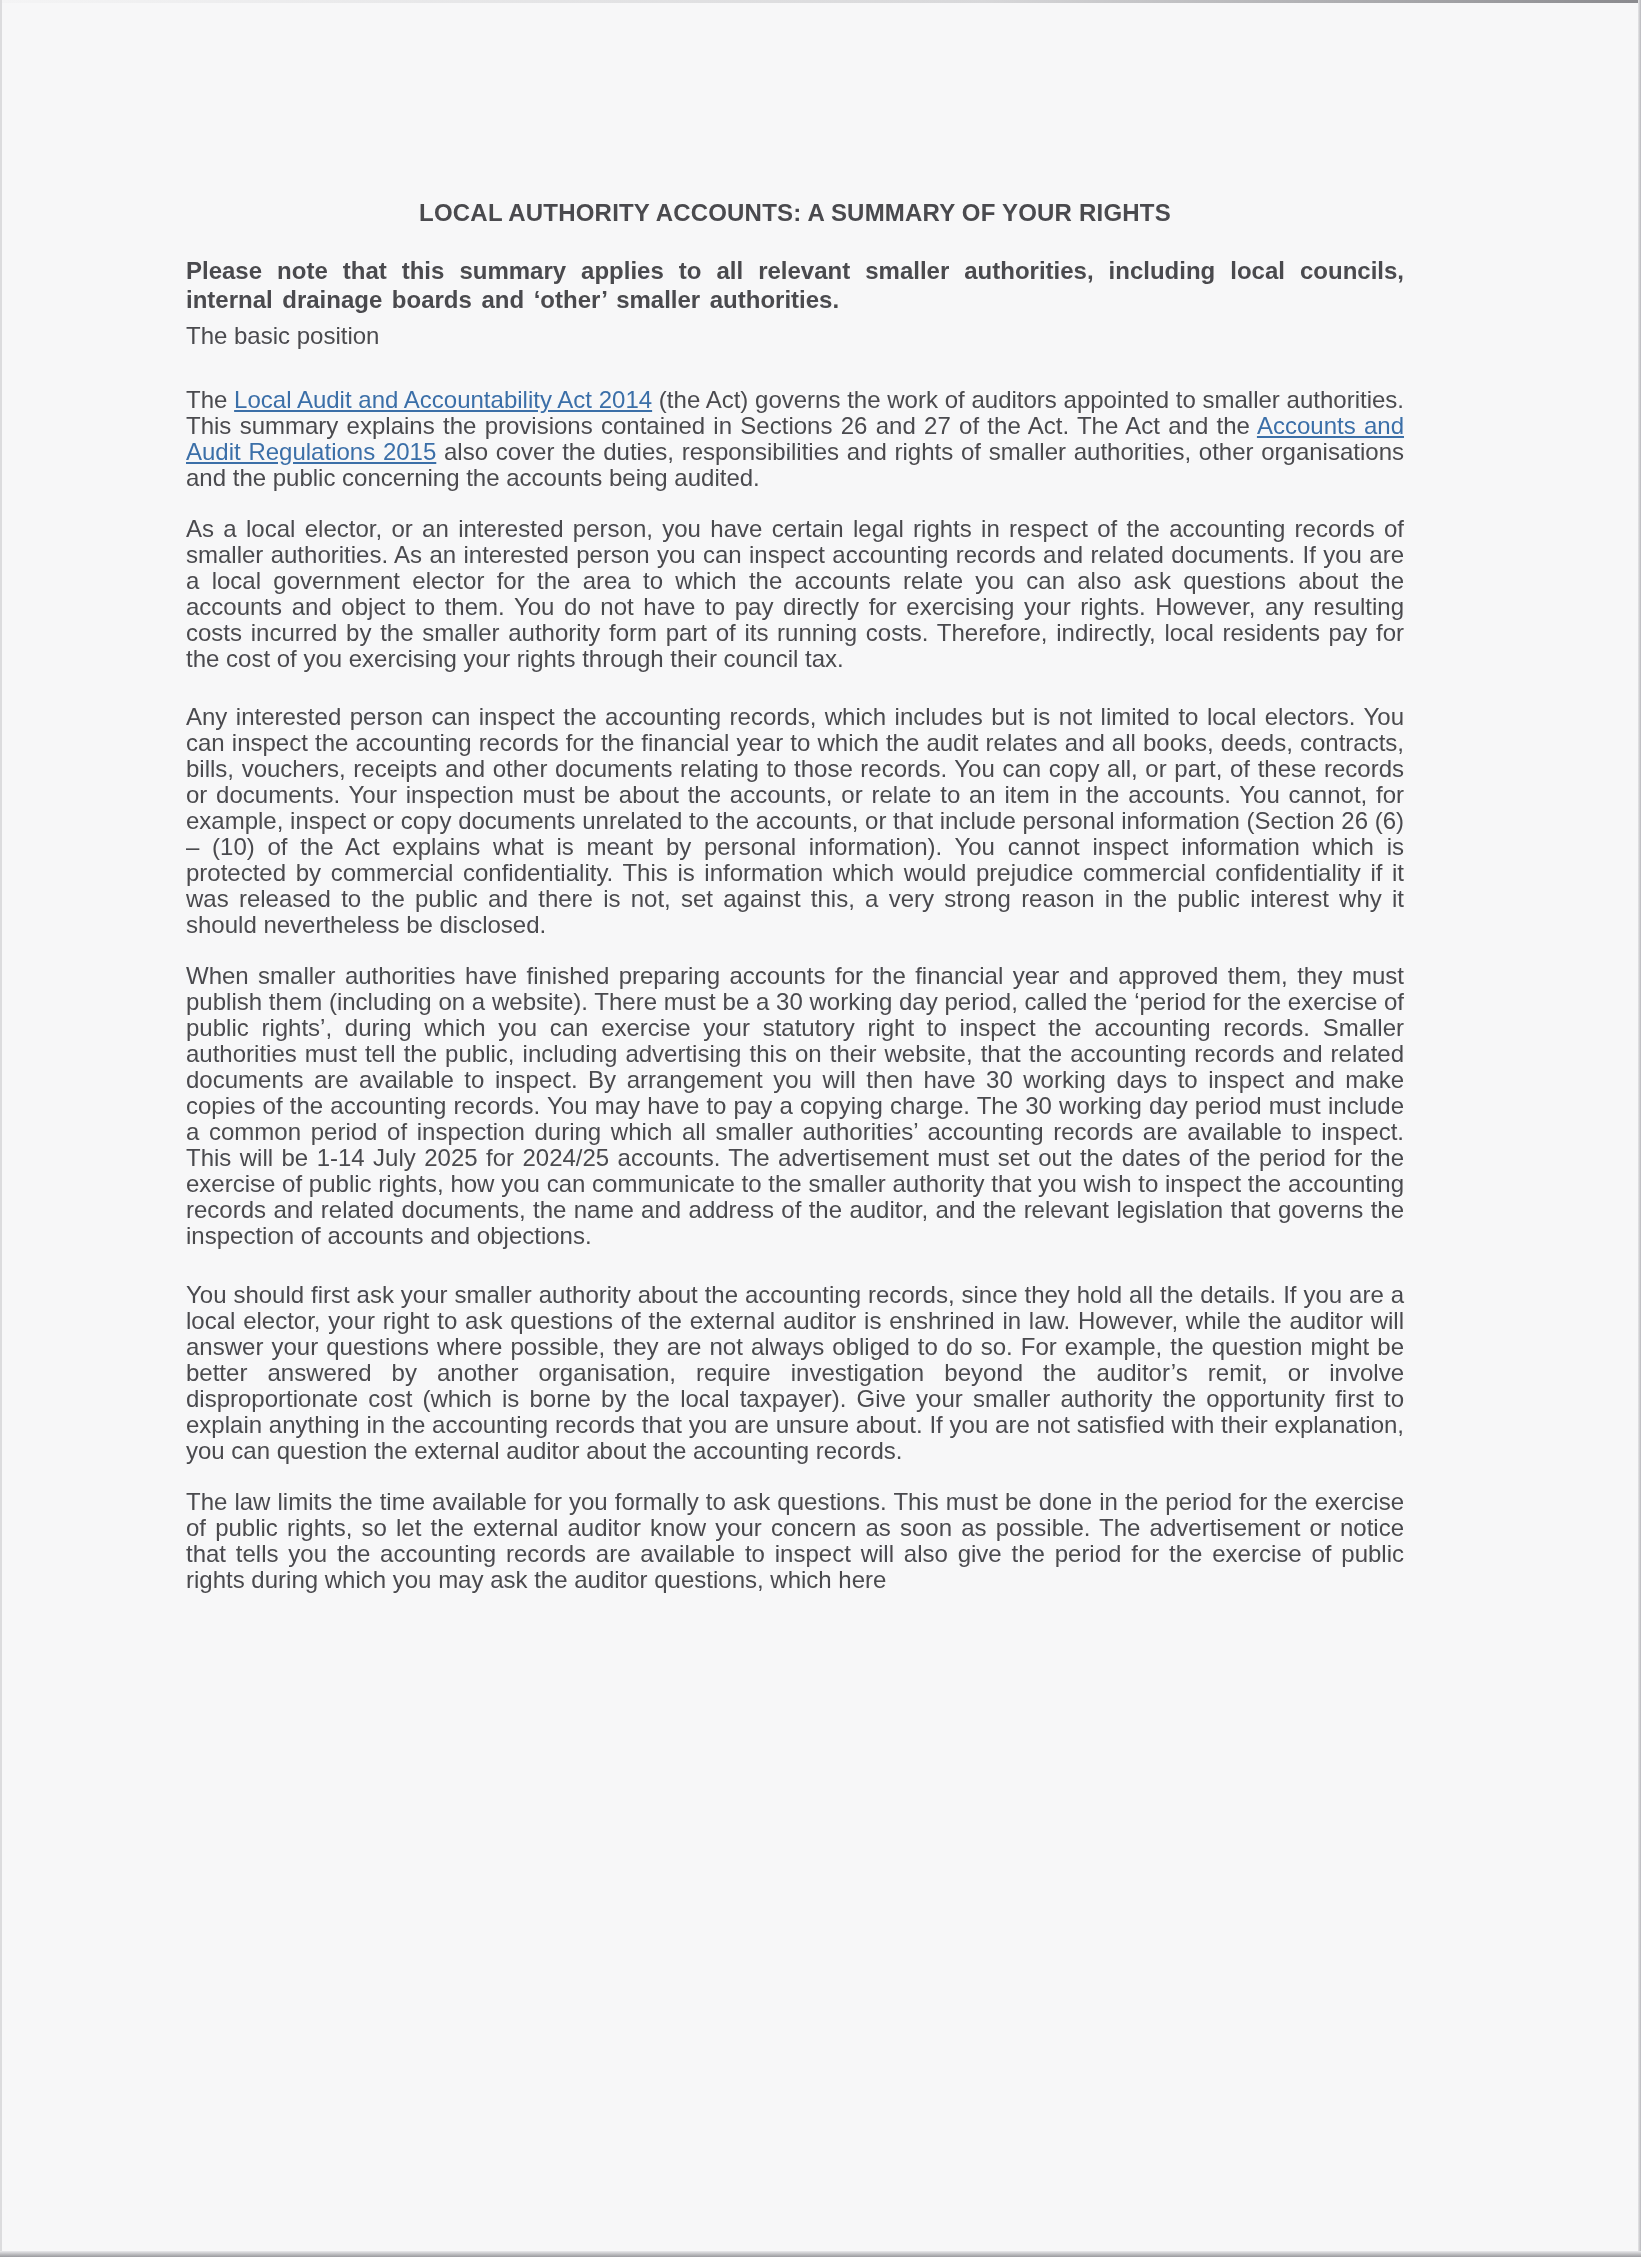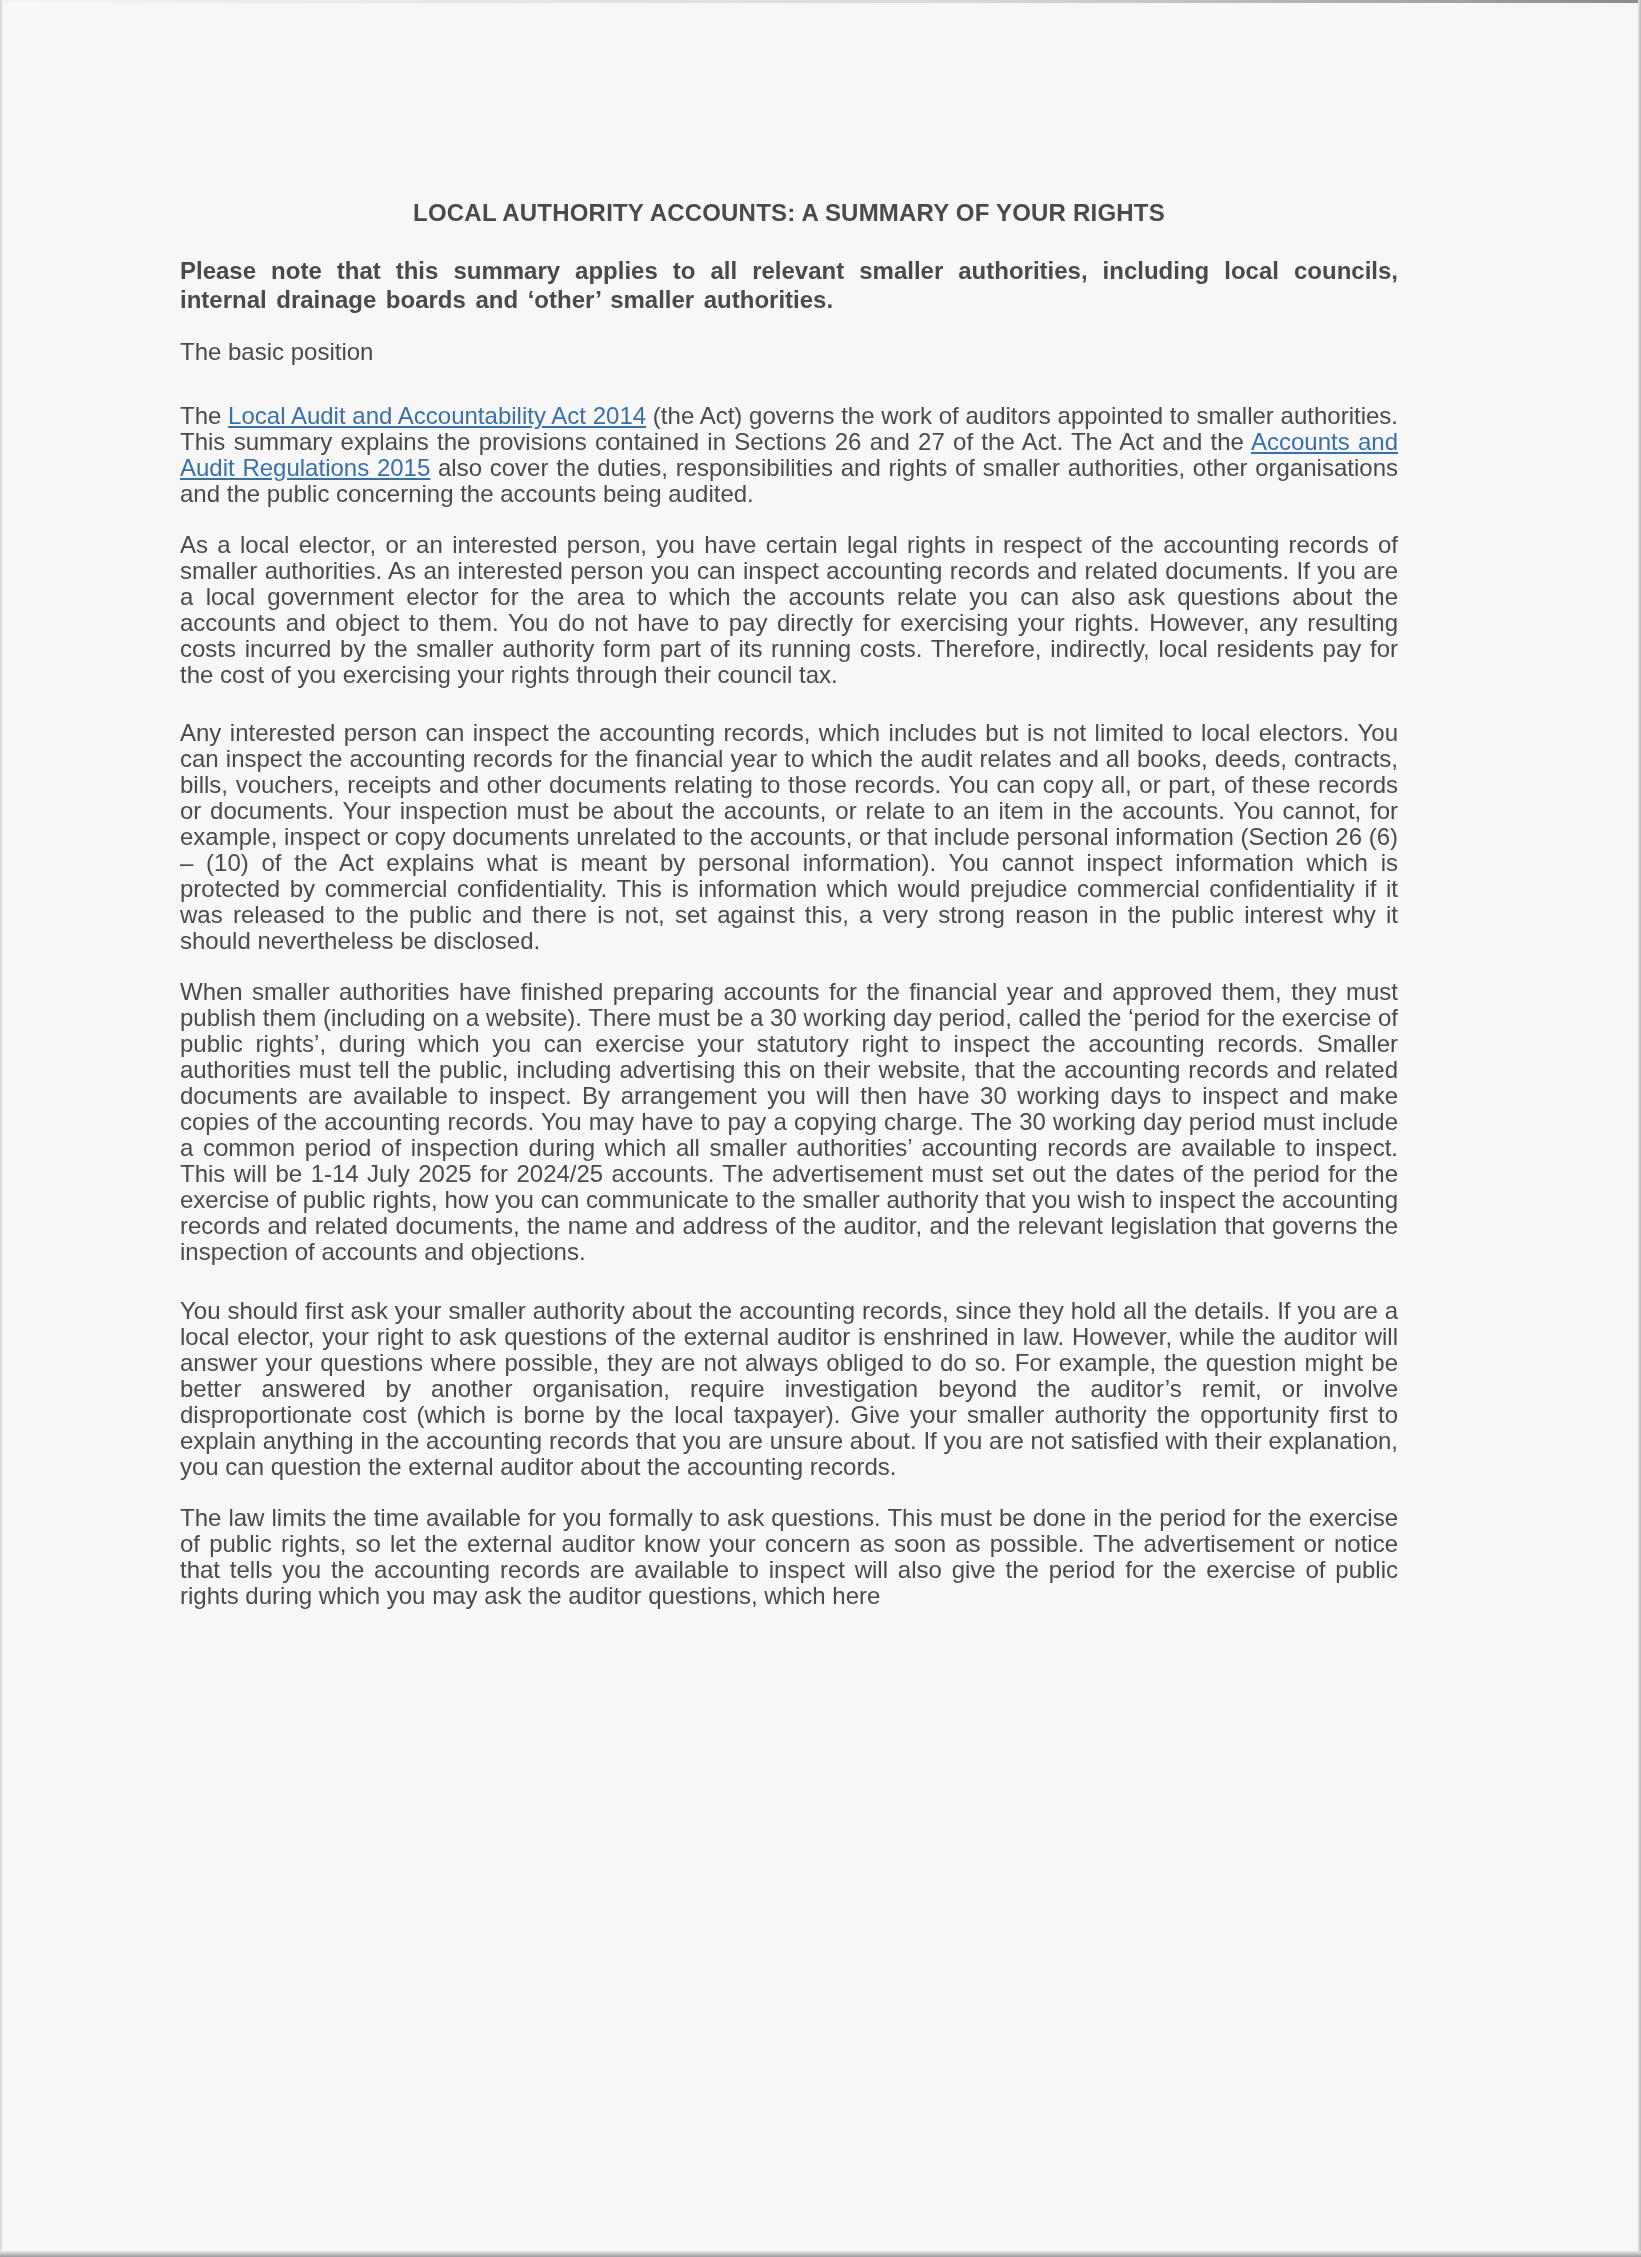--- a/index.html
+++ b/index.html
@@ -34,38 +34,38 @@
       background: #dcdcde;
     }
     .scan-edge-right {
       position: absolute;
       top: 0; right: 0;
       width: 2.9px; height: 2257px;
       background: linear-gradient(to right, #e6e6e8, #b8b8bc);
     }
     .page {
       position: absolute;
-      left: 180px;
+      left: 186px;
       top: 199px;
       width: 1218px;
     }
     .doc-title {
       text-align: center;
       font-weight: bold;
       font-size: 24px;
       letter-spacing: 0.2px;
       margin: 0 0 29px 0;
       color: #4a4a4e;
     }
     .note {
       font-weight: bold;
       font-size: 24px;
       line-height: 29px;
       text-align: justify;
-      margin: 0 0 23px 0;
+      margin: 0 0 7px 0;
       word-spacing: 2.9px;
     }
     h2 {
       font-size: 24px;
       font-weight: normal;
       margin: 0 0 29px 0;
       line-height: 29px;
       color: #4a4a4e;
     }
     p {

